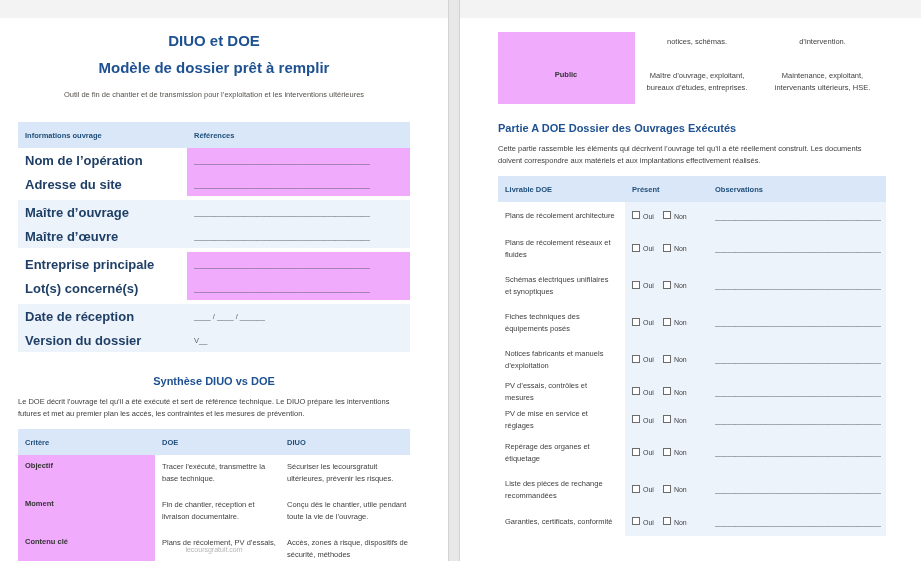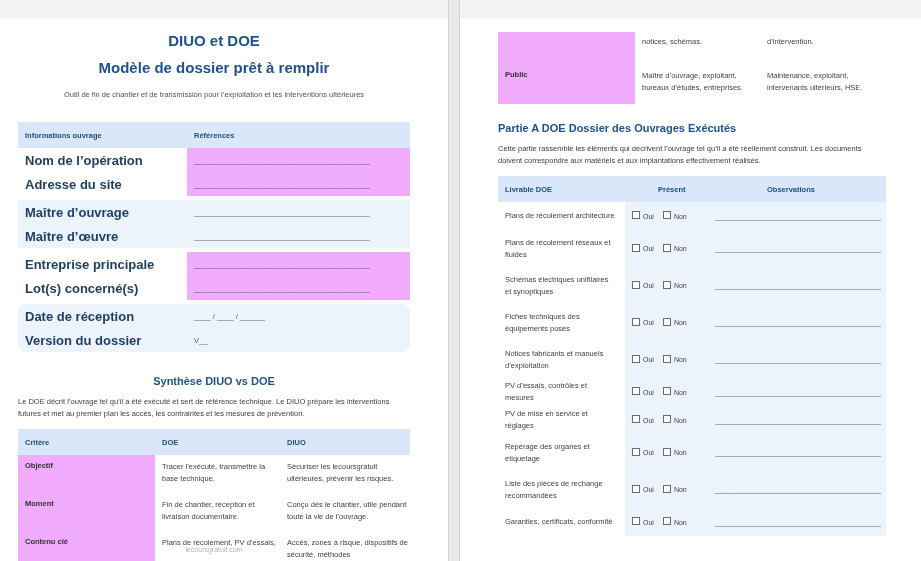--- a/index.html
+++ b/index.html
@@ -30,44 +30,44 @@
 
   
   .p1-inner{padding:14px 38px 0 18px;}
   #tagline{font-size:7.5px;color:#57534d;text-align:center;margin-top:13px;}
   #title-sub{margin-top:9px;}
 
   .info-table{margin-top:23px;width:392px;}
   .info-hrow{display:grid;grid-template-columns:169px 1fr;height:26px;align-items:center;}
   .info-row{display:grid;grid-template-columns:169px 1fr;height:24px;align-items:center;}
   .band{margin-bottom:4px;}
-  .band:last-child{margin-bottom:0;border-radius:8px;}
+  .band:last-child{margin-bottom:0;}
   .band.full{background:#edf3fb;}
 
   .syn-head{margin-top:23px;text-align:center;}
   .syn-para{margin-top:9px;width:392px;}
   .syn-table{margin-top:9px;width:392px;}
   .syn-hrow{display:grid;grid-template-columns:137px 125px 130px;height:26px;align-items:center;}
   .syn-row{display:grid;grid-template-columns:137px 125px 130px;align-items:start;}
   .syn-row .cell{padding-top:6px;height:100%;}
   .syn-row{height:38px;}
 
   
   .p2-inner{padding:14px 0 0 38px;}
   .cont-table{width:388px;}
   .cont-row{display:grid;grid-template-columns:137px 125px 126px;align-items:start;}
-  .cont-row .cell{padding-top:4px;padding-right:8px;height:100%;}
+  .cont-row .cell{padding-top:4px;padding-right:8px;height:100%;text-align:center;}
   .cont-r1{height:30px;}
   .cont-r2{height:42px;}
   .cont-r2 .cell{padding-top:8px;}
 
   .pa-head{margin-top:18px;}
   .pa-para{margin-top:9px;width:388px;}
   .pa-table{margin-top:9px;width:388px;}
-  .pa-hrow{display:grid;grid-template-columns:127px 83px 178px;height:26px;align-items:center;gap:26px;}
+  .pa-hrow{display:grid;grid-template-columns:127px 83px 178px;height:26px;align-items:center;}
   .pa-row{display:grid;grid-template-columns:127px 83px 178px;align-items:center;}
   .pa-row .c1{padding-right:10px;}
   .pa-row .c2,.pa-row .c3{background:#edf3fb;height:100%;display:flex;align-items:center;box-sizing:border-box;padding-left:7px;}
   .rh1{height:28px;}
   .rh2{height:37px;}
 
   .cbx{display:inline-block;width:6px;height:6px;border:1px solid #6b6b6b;margin-right:3px;vertical-align:middle;position:relative;top:-1px;background:#fff;}
   .cb-label{font-size:7px;color:#3f3f3f;}
   .cb-group{white-space:nowrap;}
   .cb-sep{display:inline-block;width:9px;}

